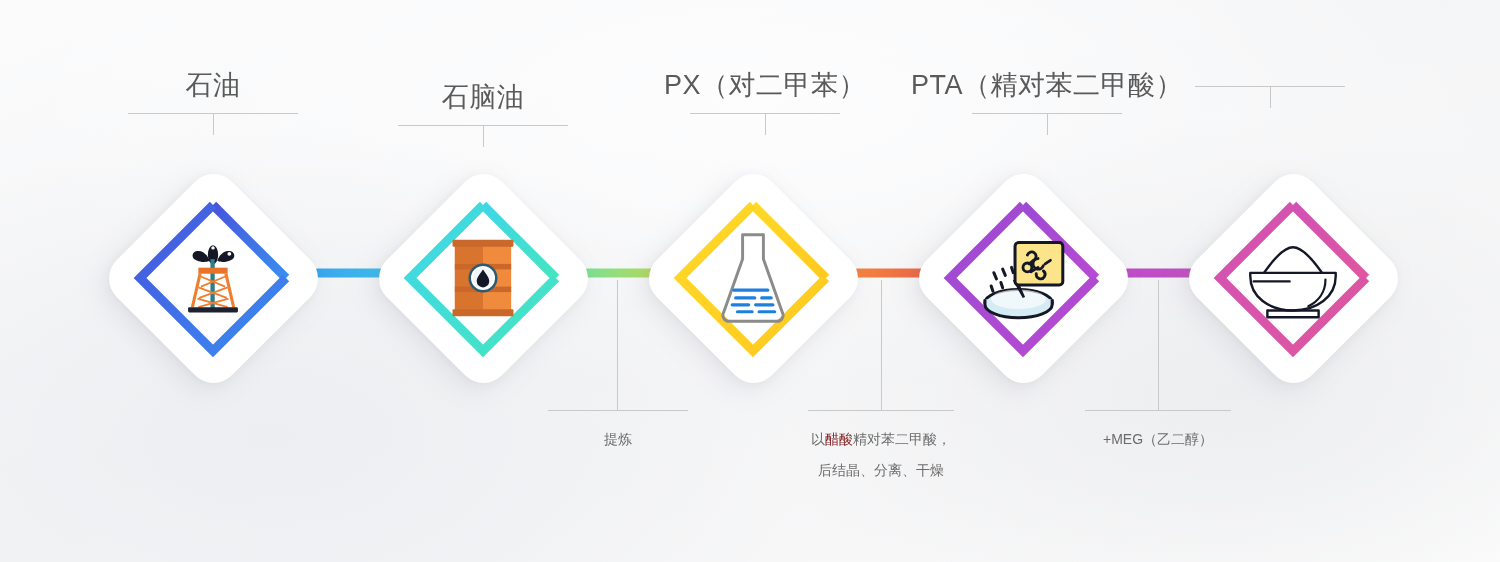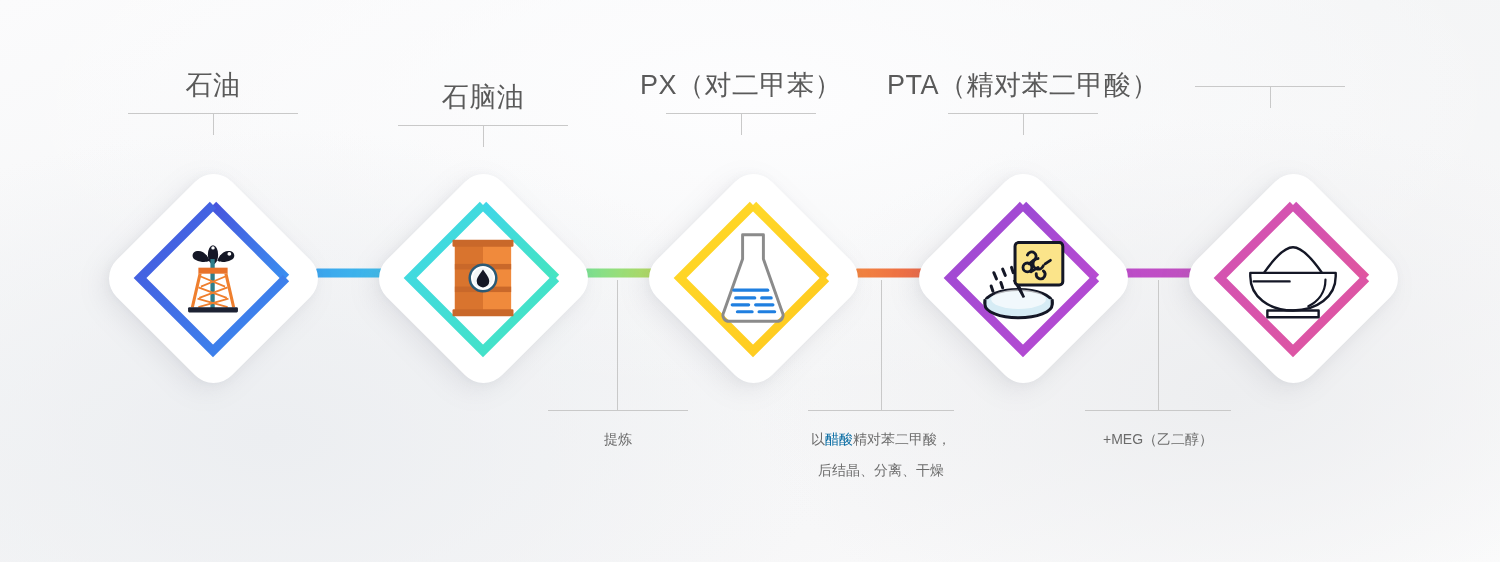--- a/index.html
+++ b/index.html
@@ -26,21 +26,21 @@
   .tick{position:absolute;top:0;width:1px;height:22px;background:#c9c9c9;}
 
   
   .cap-group{position:absolute;text-align:center;}
   .cap-rule-wrap{position:relative;height:1px;}
   .cap-rule{position:absolute;left:0;right:0;top:0;height:1px;background:#c9c9c9;}
   .cap-tick{position:absolute;bottom:0;width:1px;background:#c9c9c9;}
   .cap-text{
     margin-top:14px;font-size:14px;color:#6b6b6b;line-height:31px;white-space:nowrap;
   }
-  .cap-text .hl{color:#0369a1;}
+  .cap-text .hl{color:#7f1d1d;}
 
   
   .node{position:absolute;width:230px;height:230px;}
   .node .plate{
     position:absolute;left:0;top:0;width:163px;height:163px;
     margin:33.5px 0 0 33.5px;border-radius:26px;background:#ffffff;
     transform:rotate(45deg);
     box-shadow:0 10px 26px rgba(120,125,140,.13),0 2px 8px rgba(120,125,140,.07);
   }
   .node svg.frame{position:absolute;left:0;top:0;width:230px;height:230px;overflow:visible;}
@@ -233,29 +233,29 @@
   </div>
 
   <div class="label-group" style="left:398px;top:72px;width:170px;margin-top:12px;">
     <div class="label-text">石脑油</div>
     <div class="rule-wrap">
       <div class="rule"></div>
       <div class="tick" style="left:85px;height:22px;"></div>
     </div>
   </div>
 
-  <div class="label-group" style="left:632px;top:72px;width:218px;">
+  <div class="label-group" style="left:656px;top:72px;width:218px;">
     <div class="label-text">PX（对二甲苯）</div>
     <div class="rule-wrap" style="margin-left:34px;margin-right:34px;">
       <div class="rule"></div>
       <div class="tick" style="left:75px;height:22px;"></div>
     </div>
   </div>
 
-  <div class="label-group" style="left:878px;top:72px;width:290px;">
+  <div class="label-group" style="left:902px;top:72px;width:290px;">
     <div class="label-text">PTA（精对苯二甲酸）</div>
     <div class="rule-wrap" style="margin-left:70px;margin-right:70px;">
       <div class="rule"></div>
       <div class="tick" style="left:75px;height:22px;"></div>
     </div>
   </div>
 
   <div class="label-group" style="left:1180px;top:72px;width:180px;">
     <div class="rule-wrap" style="margin-left:15px;margin-right:15px;">
       <div class="rule"></div>

